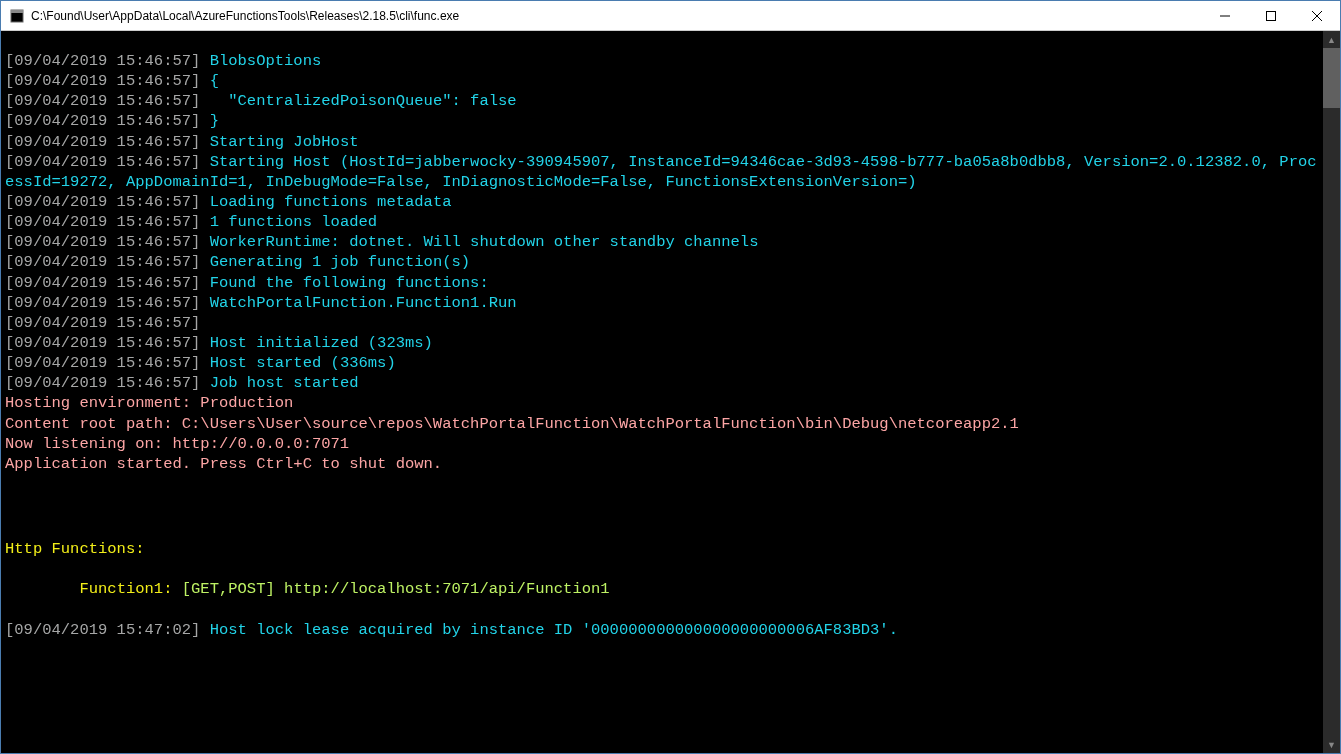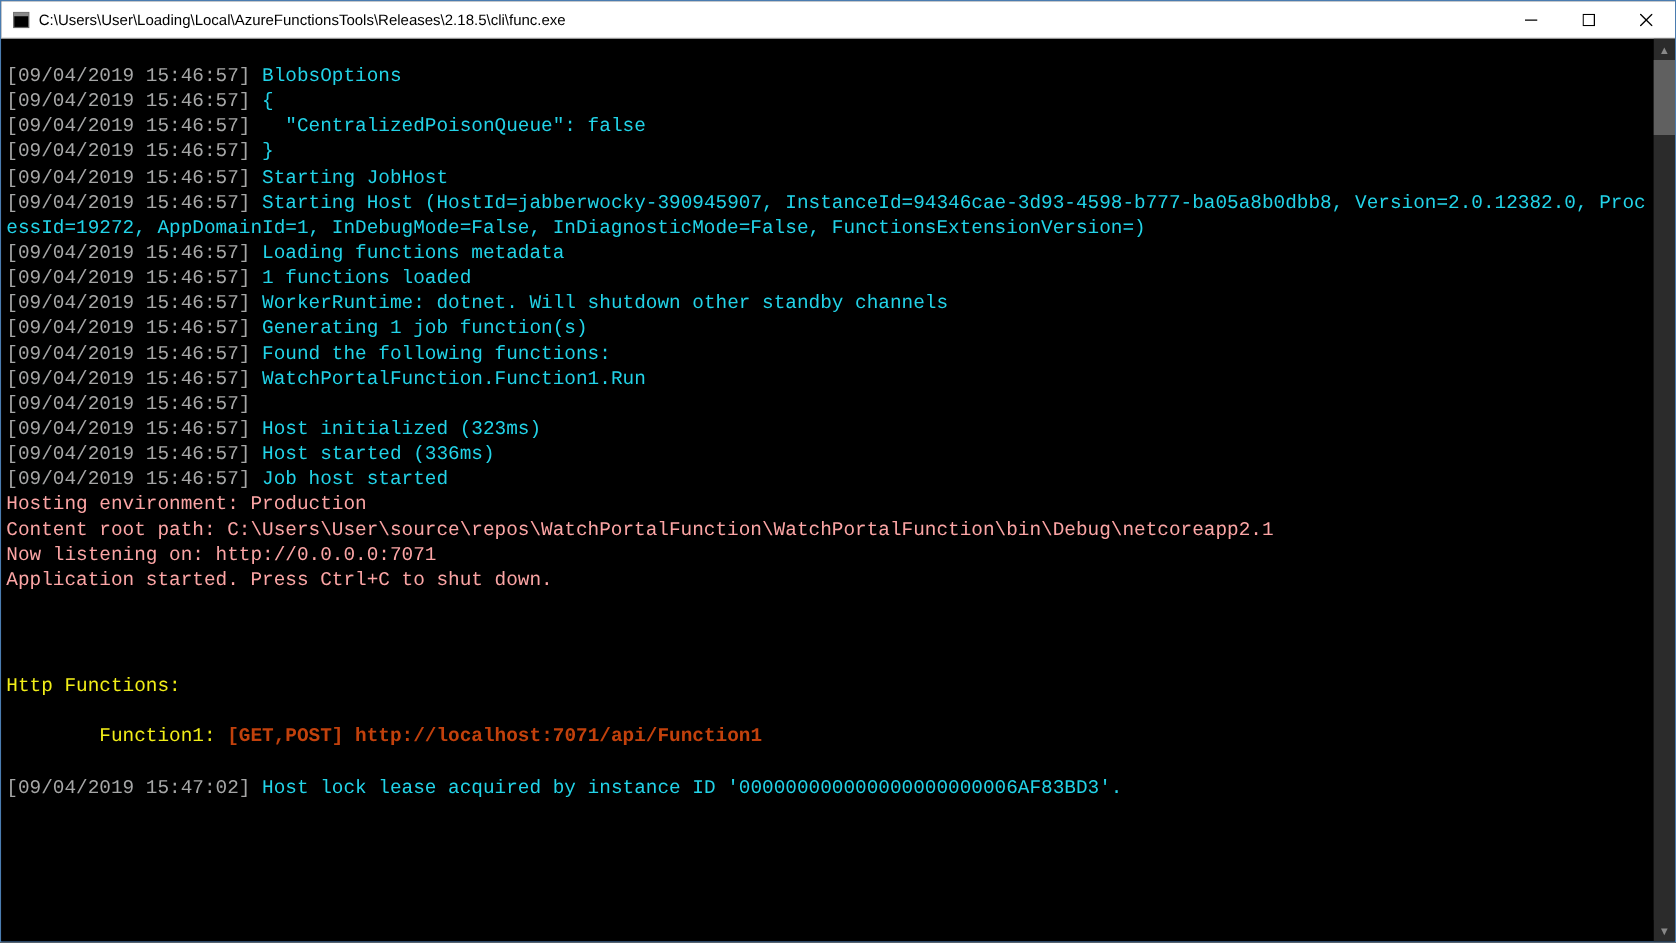--- a/index.html
+++ b/index.html
@@ -103,36 +103,36 @@
       align-items: center;
       justify-content: center;
       color: #888;
       font-size: 9px;
     }
     .scrollbar-arrow.up { top: 0; }
     .scrollbar-arrow.down { bottom: 0; }
     .c-cyan { color: #22d3e8; }
     .c-white { color: #fca5a5; }
     .c-yellow { color: #f2ee18; margin-top: 45px; }
-    .c-green { color: #c2410c; font-weight: bold; }
+    .c-green { color: #bef264; }
     .ts { color: #a6a7a7; }
     .line { display: block; }
   </style>
 </head>
 <body>
 
 <div class="window">
   <div class="titlebar">
     <span class="titlebar-icon">
       <svg width="14" height="14" viewBox="0 0 14 14">
         <rect x="1" y="1" width="12" height="12" fill="#000" stroke="#666" stroke-width="1"></rect>
         <rect x="1" y="1" width="12" height="3" fill="#888"></rect>
       </svg>
     </span>
-    <span class="titlebar-title">C:\Users\User\Loading\Local\AzureFunctionsTools\Releases\2.18.5\cli\func.exe</span>
+    <span class="titlebar-title">C:\Found\User\AppData\Local\AzureFunctionsTools\Releases\2.18.5\cli\func.exe</span>
     <div class="titlebar-controls">
       <div class="titlebar-btn">
         <svg width="10" height="10" viewBox="0 0 10 10">
             <line x1="0" y1="5" x2="10" y2="5" stroke="#000" stroke-width="1"></line>
           </svg>
       </div>
       <div class="titlebar-btn">
         <svg width="10" height="10" viewBox="0 0 10 10">
             <rect x="0.5" y="0.5" width="9" height="9" fill="none" stroke="#000" stroke-width="1"></rect>
           </svg>

